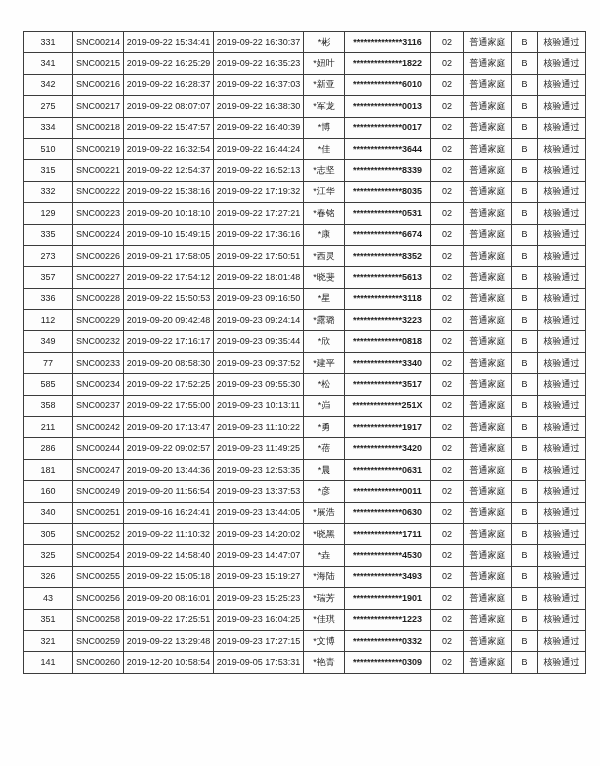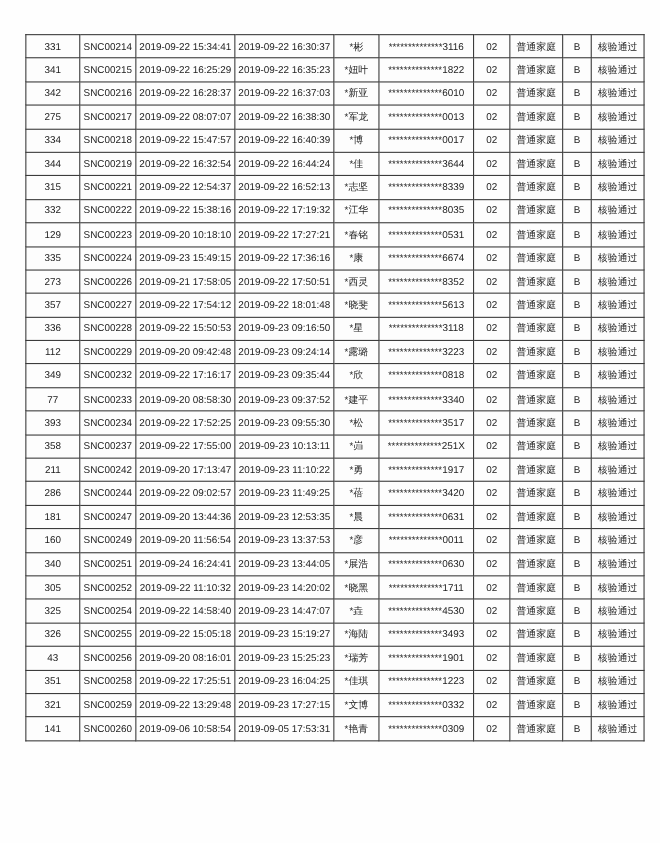--- a/index.html
+++ b/index.html
@@ -39,20 +39,21 @@
     overflow: hidden;
     white-space: nowrap;
     letter-spacing: 0px;
   }
   td.c-name, td.c-family, td.c-status {
     font-size: 9.5px;
     letter-spacing: 0.5px;
   }
   td.c-masked {
     letter-spacing: -0.3px;
+    font-weight: bold;
   }
 </style>
 </head>
 <body>
 
 <div id="page">
   <table class="data-table">
     <colgroup>
       <col style="width:49px">
       <col style="width:51px">
@@ -120,21 +121,21 @@
           <td class="c-time-start">2019-09-22 15:47:57</td>
           <td class="c-time-end">2019-09-22 16:40:39</td>
           <td class="c-name">*博</td>
           <td class="c-masked-id c-masked">**************0017</td>
           <td class="c-type-code">02</td>
           <td class="c-family-type c-family">普通家庭</td>
           <td class="c-grade">B</td>
           <td class="c-status">核验通过</td>
         </tr>
         <tr>
-          <td class="c-seq">344</td>
+          <td class="c-seq">510</td>
           <td class="c-code">SNC00219</td>
           <td class="c-time-start">2019-09-22 16:32:54</td>
           <td class="c-time-end">2019-09-22 16:44:24</td>
           <td class="c-name">*佳</td>
           <td class="c-masked-id c-masked">**************3644</td>
           <td class="c-type-code">02</td>
           <td class="c-family-type c-family">普通家庭</td>
           <td class="c-grade">B</td>
           <td class="c-status">核验通过</td>
         </tr>
@@ -170,21 +171,21 @@
           <td class="c-name">*春铭</td>
           <td class="c-masked-id c-masked">**************0531</td>
           <td class="c-type-code">02</td>
           <td class="c-family-type c-family">普通家庭</td>
           <td class="c-grade">B</td>
           <td class="c-status">核验通过</td>
         </tr>
         <tr>
           <td class="c-seq">335</td>
           <td class="c-code">SNC00224</td>
-          <td class="c-time-start">2019-09-23 15:49:15</td>
+          <td class="c-time-start">2019-09-10 15:49:15</td>
           <td class="c-time-end">2019-09-22 17:36:16</td>
           <td class="c-name">*康</td>
           <td class="c-masked-id c-masked">**************6674</td>
           <td class="c-type-code">02</td>
           <td class="c-family-type c-family">普通家庭</td>
           <td class="c-grade">B</td>
           <td class="c-status">核验通过</td>
         </tr>
         <tr>
           <td class="c-seq">273</td>
@@ -252,21 +253,21 @@
           <td class="c-time-start">2019-09-20 08:58:30</td>
           <td class="c-time-end">2019-09-23 09:37:52</td>
           <td class="c-name">*建平</td>
           <td class="c-masked-id c-masked">**************3340</td>
           <td class="c-type-code">02</td>
           <td class="c-family-type c-family">普通家庭</td>
           <td class="c-grade">B</td>
           <td class="c-status">核验通过</td>
         </tr>
         <tr>
-          <td class="c-seq">393</td>
+          <td class="c-seq">585</td>
           <td class="c-code">SNC00234</td>
           <td class="c-time-start">2019-09-22 17:52:25</td>
           <td class="c-time-end">2019-09-23 09:55:30</td>
           <td class="c-name">*松</td>
           <td class="c-masked-id c-masked">**************3517</td>
           <td class="c-type-code">02</td>
           <td class="c-family-type c-family">普通家庭</td>
           <td class="c-grade">B</td>
           <td class="c-status">核验通过</td>
         </tr>
@@ -326,21 +327,21 @@
           <td class="c-name">*彦</td>
           <td class="c-masked-id c-masked">**************0011</td>
           <td class="c-type-code">02</td>
           <td class="c-family-type c-family">普通家庭</td>
           <td class="c-grade">B</td>
           <td class="c-status">核验通过</td>
         </tr>
         <tr>
           <td class="c-seq">340</td>
           <td class="c-code">SNC00251</td>
-          <td class="c-time-start">2019-09-24 16:24:41</td>
+          <td class="c-time-start">2019-09-16 16:24:41</td>
           <td class="c-time-end">2019-09-23 13:44:05</td>
           <td class="c-name">*展浩</td>
           <td class="c-masked-id c-masked">**************0630</td>
           <td class="c-type-code">02</td>
           <td class="c-family-type c-family">普通家庭</td>
           <td class="c-grade">B</td>
           <td class="c-status">核验通过</td>
         </tr>
         <tr>
           <td class="c-seq">305</td>
@@ -410,21 +411,21 @@
           <td class="c-name">*文博</td>
           <td class="c-masked-id c-masked">**************0332</td>
           <td class="c-type-code">02</td>
           <td class="c-family-type c-family">普通家庭</td>
           <td class="c-grade">B</td>
           <td class="c-status">核验通过</td>
         </tr>
         <tr>
           <td class="c-seq">141</td>
           <td class="c-code">SNC00260</td>
-          <td class="c-time-start">2019-09-06 10:58:54</td>
+          <td class="c-time-start">2019-12-20 10:58:54</td>
           <td class="c-time-end">2019-09-05 17:53:31</td>
           <td class="c-name">*艳青</td>
           <td class="c-masked-id c-masked">**************0309</td>
           <td class="c-type-code">02</td>
           <td class="c-family-type c-family">普通家庭</td>
           <td class="c-grade">B</td>
           <td class="c-status">核验通过</td>
         </tr>
       </tbody>
   </table>

